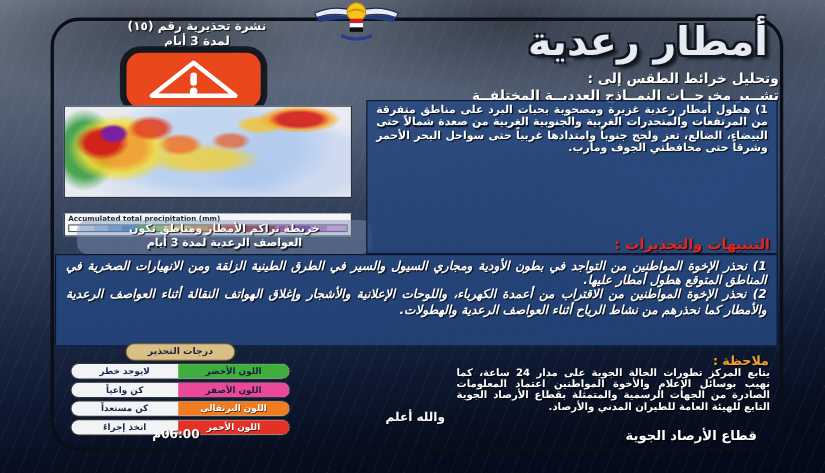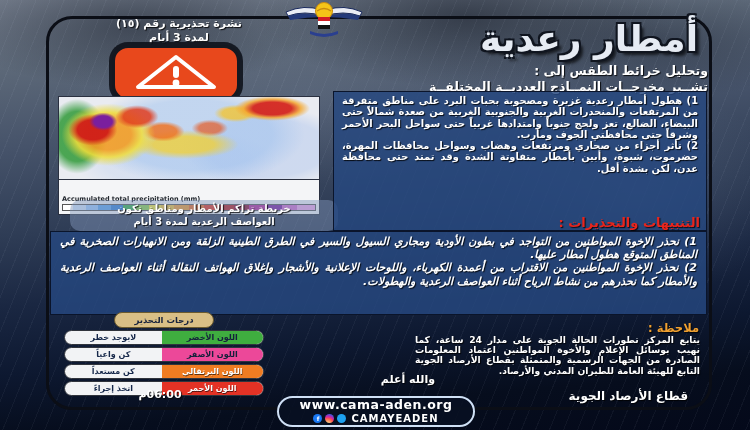--- a/index.html
+++ b/index.html
@@ -48,21 +48,21 @@
       radial-gradient(ellipse 42px 52px at 7% 48%,rgba(58,158,66,.9) 0 48%,transparent 72%),
       radial-gradient(ellipse 30px 14px at 40% 42%,rgba(238,116,38,.85) 0 45%,transparent 72%),
       radial-gradient(ellipse 76px 20px at 48% 58%,rgba(240,208,58,.8) 0 40%,transparent 72%),
       radial-gradient(ellipse 26px 12px at 58% 38%,rgba(230,90,34,.7) 0 42%,transparent 70%),
       radial-gradient(ellipse 46px 15px at 82% 14%,rgba(212,32,24,.92) 0 42%,rgba(244,168,48,.85) 62%,transparent 82%),
       radial-gradient(ellipse 30px 12px at 68% 20%,rgba(242,196,52,.8) 0 45%,transparent 72%),
       radial-gradient(ellipse 130px 58px at 52% 46%,rgba(148,188,238,.45) 0 60%,transparent 85%),
       radial-gradient(ellipse 100px 48px at 80% 62%,rgba(188,206,238,.6) 0 60%,transparent 85%),
       radial-gradient(ellipse 120px 40px at 45% 80%,rgba(205,218,240,.55) 0 60%,transparent 85%);}
   .map-legend{width:100%;background:#f4f5f7;border:1px solid #2a3040;border-top:none;
-    box-sizing:border-box;padding:16px 3px 3px 3px;}
+    box-sizing:border-box;padding:2px 3px 3px 3px;margin-top:14px;}
   .map-legend-title{font-size:6.5px;font-weight:bold;color:#23282f;letter-spacing:0;line-height:1.1;}
   .map-scalebar{height:5px;margin-top:1px;border:0.5px solid #555;
     background:linear-gradient(to right,#ffffff 0 4%,#d2e6ff 4% 9%,#9cc9ff 9% 14%,#5aa5f0 14% 19%,#2f7fd8 19% 24%,#35b04a 24% 29%,#8cd44a 29% 34%,#f2e93c 34% 39%,#f2c43a 39% 44%,#f29c2e 44% 50%,#ec6c24 50% 56%,#e5321e 56% 62%,#b81a1a 62% 68%,#8e1030 68% 74%,#b42a9a 74% 80%,#7c1ea0 80% 87%,#d46ad0 87% 93%,#f0a6ea 93% 100%);}
   .map-caption{position:absolute;left:70px;top:200px;width:268px;padding:3px 6px;box-sizing:border-box;
     background:rgba(128,148,184,.48);border-radius:10px;text-align:center;direction:rtl;
     font-size:10px;line-height:1.25;}
 
   
   .panel{background:rgba(38,72,128,.82);border:1px solid rgba(8,16,34,.9);}
   .forecast-panel{position:absolute;left:333px;top:91px;width:374px;height:140px;
@@ -93,21 +93,21 @@
   .lvl-action{flex:1;display:flex;align-items:center;justify-content:center;color:#16284a;}
   .lvl-0 .lvl-color{background:#3fae3f;}
   .lvl-1 .lvl-color{background:#ec4899;}
   .lvl-2 .lvl-color{background:#f07c22;color:#fff;text-shadow:.5px .5px .5px rgba(0,0,0,.6);}
   .lvl-3 .lvl-color{background:#e33225;color:#fff;text-shadow:.5px .5px .5px rgba(0,0,0,.6);}
 
   
   .datetime{position:absolute;left:80px;top:388px;width:160px;direction:rtl;text-align:center;
     font-size:11px;line-height:1.2;}
   .datetime .row1{display:flex;direction:rtl;align-items:center;justify-content:center;gap:4px;}
-  .closing{position:absolute;left:320px;top:373px;width:115px;text-align:right;font-size:11px;direction:rtl;}
+  .closing{position:absolute;left:320px;top:373px;width:115px;text-align:center;font-size:11px;direction:rtl;}
   .sector{position:absolute;right:62px;top:389px;font-size:12px;direction:rtl;}
   .site-pill{position:absolute;left:277px;top:396px;width:198px;height:31px;box-sizing:border-box;
     background:rgba(8,16,34,.85);border:2px solid #cfe0f5;border-radius:17px;
     display:flex;flex-direction:column;align-items:center;justify-content:center;line-height:1;}
   .site-url{font-size:12.5px;font-weight:bold;color:#fff;letter-spacing:.5px;}
   .site-social{display:flex;align-items:center;gap:3px;margin-top:2px;}
   .soc{width:9px;height:9px;border-radius:50%;display:inline-flex;align-items:center;justify-content:center;
     font-size:6px;color:#fff;font-weight:bold;}
   .soc-fb{background:#1877f2;}
   .soc-ig{background:radial-gradient(circle at 30% 110%,#fdf497 0%,#fd5949 45%,#d6249f 60%,#285aeb 90%);}
@@ -164,21 +164,20 @@
       <div class="map-scalebar"></div>
     </div>
   </div>
   <div class="map-caption whitebold">
     <div>خريطة تراكم الأمطار ومناطق تكون</div>
     <div>العواصف الرعدية لمدة 3 أيام</div>
   </div>
 
   <div class="forecast-panel panel whitebold">
     <p>1) هطول أمطار رعدية غزيرة ومصحوبة بحبات البرد على مناطق متفرقة من المرتفعات والمنحدرات الغربية والجنوبية الغربية من صعدة شمالاً حتى البيضاء، الضالع، تعز ولحج جنوباً وامتدادها غربياً حتى سواحل البحر الأحمر وشرقاً حتى محافظتي الجوف ومأرب.</p>
-    <p>2) تأثر أجزاء من صحاري ومرتفعات وهضاب وسواحل محافظات المهرة، حضرموت، شبوة، وأبين بأمطار متفاوتة الشدة وقد تمتد حتى محافظة عدن، لكن بشدة أقل.</p>
   </div>
 
   <div class="warnings-heading">التنبيهات والتحذيرات :</div>
   <div class="warnings-panel panel whitebold">
     <p>1) نحذر الإخوة المواطنين من التواجد في بطون الأودية ومجاري السيول والسير في الطرق الطينية الزلقة ومن الانهيارات الصخرية في المناطق المتوقع هطول أمطار عليها.</p>
     <p>2) نحذر الإخوة المواطنين من الاقتراب من أعمدة الكهرباء، واللوحات الإعلانية والأشجار وإغلاق الهواتف النقالة أثناء العواصف الرعدية والأمطار كما نحذرهم من نشاط الرياح أثناء العواصف الرعدية والهطولات.</p>
   </div>
 
   <div class="note-heading">ملاحظة :</div>
   <div class="note-body whitebold">يتابع المركز تطورات الحالة الجوية على مدار 24 ساعة، كما نهيب بوسائل الإعلام والأخوة المواطنين اعتماد المعلومات الصادرة من الجهات الرسمية والمتمثلة بقطاع الأرصاد الجوية التابع للهيئة العامة للطيران المدني والأرصاد.</div>
@@ -203,22 +202,13 @@
     </div>
   </div>
 
   <div class="datetime whitebold">
     <div>06:00م</div>
   </div>
 
   <div class="closing whitebold">والله أعلم</div>
   <div class="sector whitebold">قطاع الأرصاد الجوية</div>
 
-  <div class="site-pill">
-    <div class="site-url">www.cama-aden.org</div>
-    <div class="site-social">
-      <span class="soc soc-fb">f</span>
-      <span class="soc soc-ig"></span>
-      <span class="soc soc-tw"></span>
-      <span class="site-handle">CAMAYEADEN</span>
-    </div>
-  </div>
 </div>
 
 </body></html>

